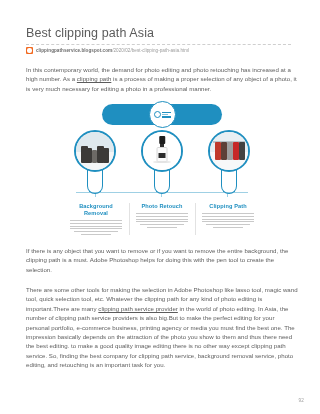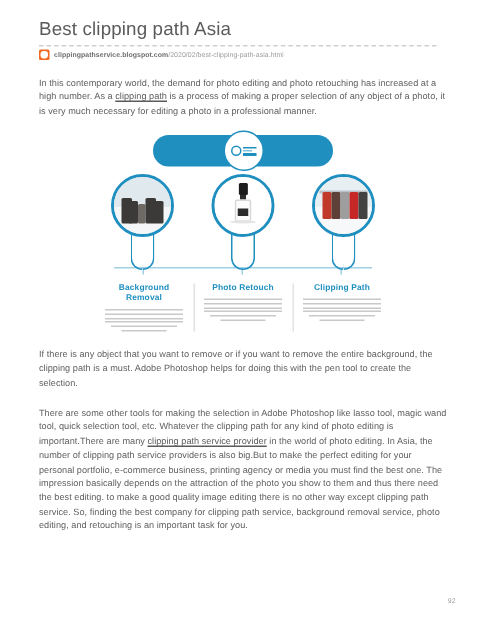--- a/index.html
+++ b/index.html
@@ -15,21 +15,21 @@
     overflow: hidden;
     position: relative;
   }
 
   .page {
     position: absolute;
     left: 0; top: 0;
     width: 320px;
     height: 414px;
     box-sizing: border-box;
-    padding: 12px 22px 0 26px;
+    padding: 26px 22px 0 26px;
   }
 
   
   .post-title {
     font-size: 12.5px;
     line-height: 15px;
     color: #5b5b5b;
     font-weight: normal;
     margin: 0 0 3px 0;
     letter-spacing: 0.1px;

